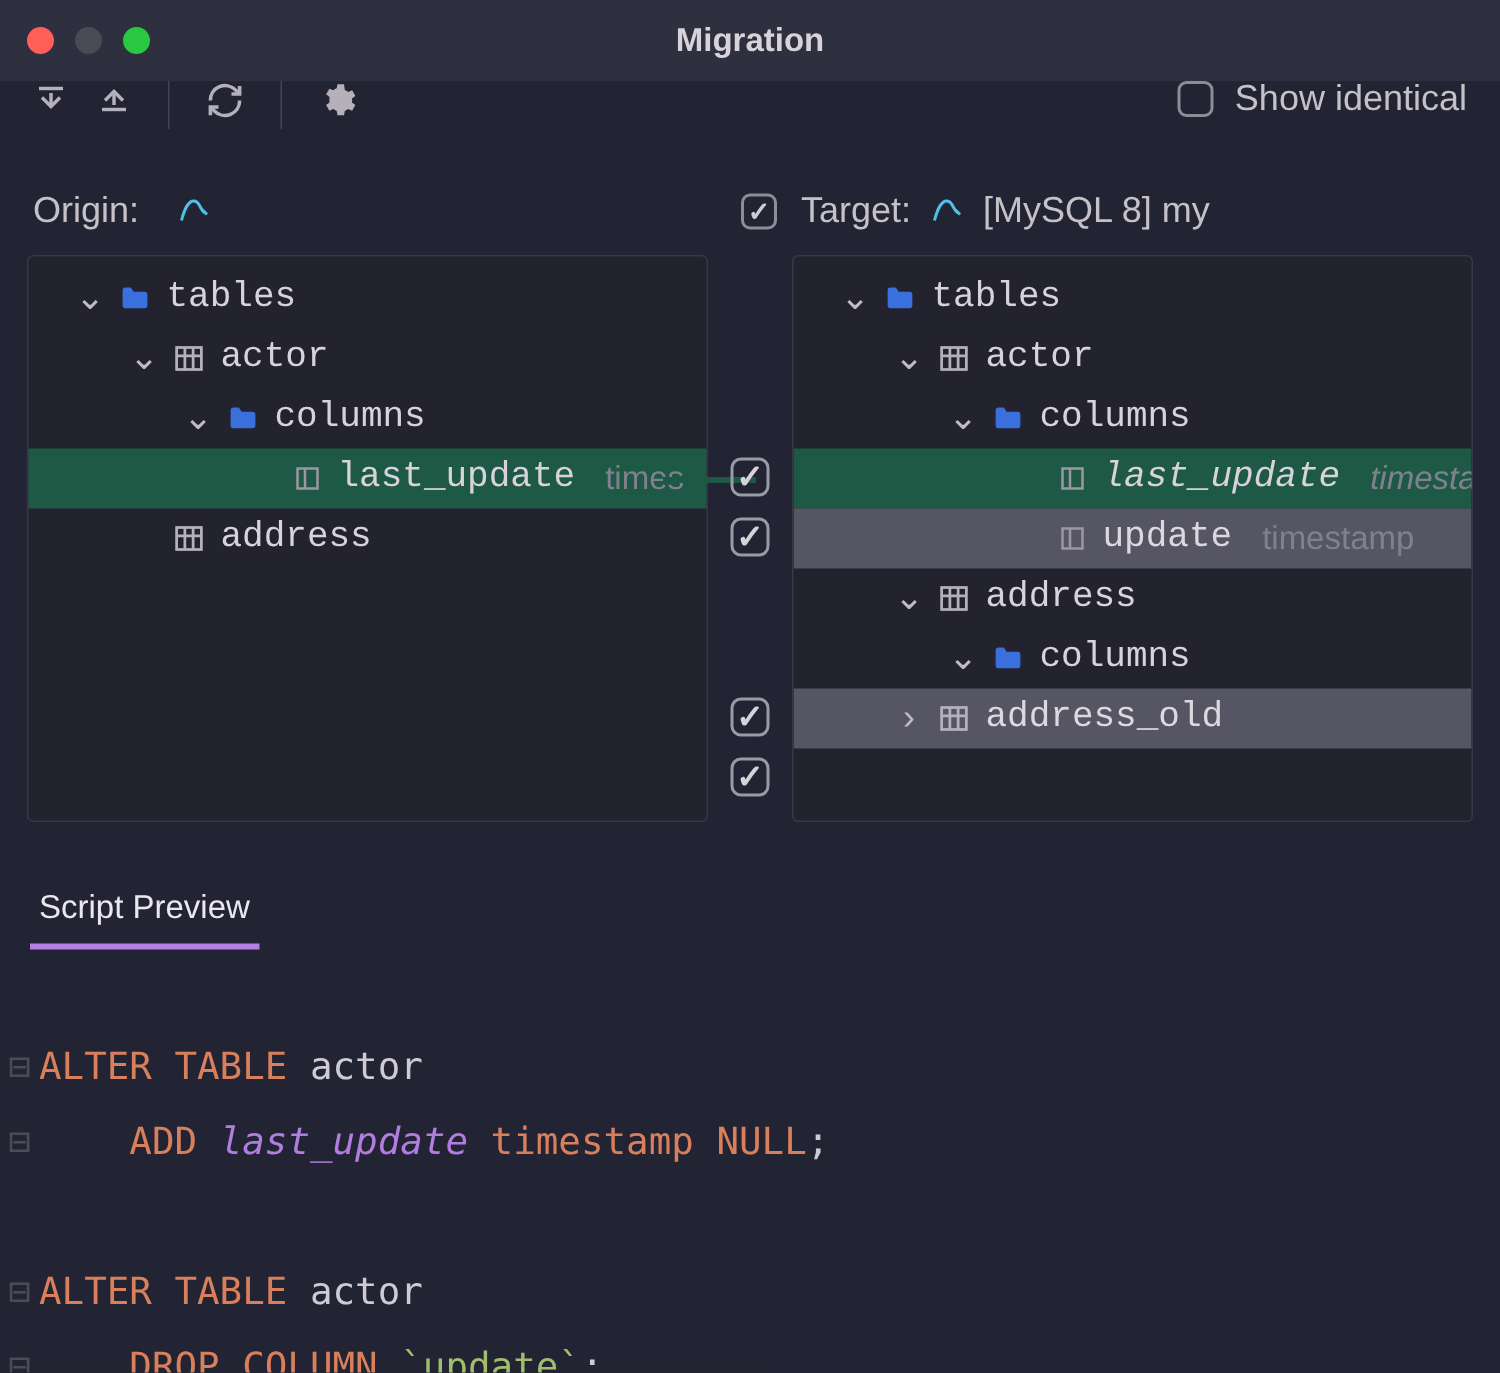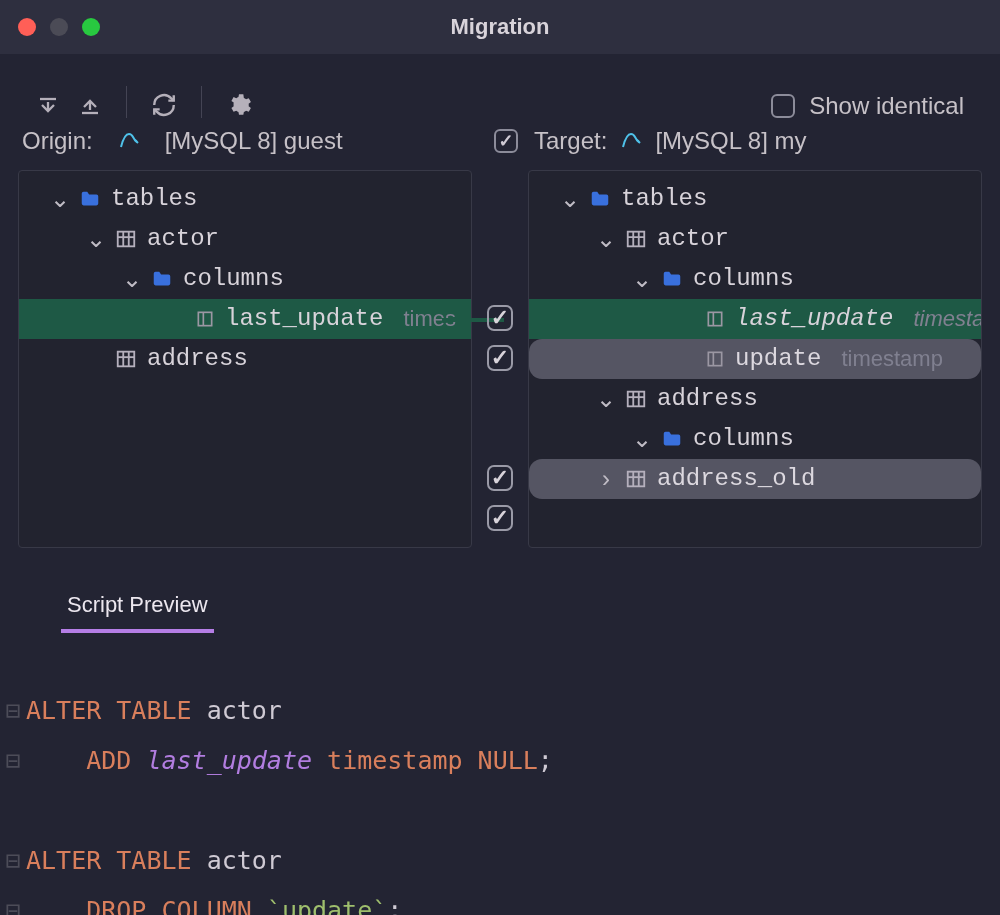--- a/index.html
+++ b/index.html
@@ -47,22 +47,22 @@
   .traffic{display:flex;gap:14px;}
   .dot{width:18px;height:18px;border-radius:50%;}
   .red{background:#ff5f57;}
   .grey{background:#4b4b56;}
   .green{background:#28c940;}
   .title{position:absolute;left:0;right:0;text-align:center;font-weight:700;color:#d8d3da;}
   
   .toolbar{
     height:64px;
     display:flex;
-    align-items:flex-end;
-    padding:0 36px;
+    align-items:flex-start;
+    padding:0 22px;
     gap:18px;
   }
   .tb-btn{display:flex;align-items:center;justify-content:center;color:#b5b0ba;cursor:pointer;}
   .tb-sep{width:1px;height:32px;background:#444454;margin:0 6px;}
   .toolbar-spacer{flex:1;}
   .checkbox{
     width:24px;height:24px;border:2px solid #8c8c9a;border-radius:6px;display:flex;align-items:center;justify-content:center;flex-shrink:0;
   }
   .checkbox.checked::after{content:'✓';font-size:18px;color:#cfcad4;font-weight:700;}
   .show-identical{display:flex;align-items:center;gap:14px;font-size:24px;}
@@ -89,40 +89,40 @@
   .tree-row{
     height:40px;display:flex;align-items:center;gap:10px;font-size:24px;white-space:nowrap;position:relative;
   }
   .tree-row .label{color:#d8d3da;font-family:Liberation Mono, monospace;}
   .tree-row .type{color:var(--text-dim);font-size:22px;margin-left:10px;}
   .indent1{padding-left:32px;}
   .indent2{padding-left:68px;}
   .indent3{padding-left:104px;}
   .indent5{padding-left:176px;}
   .row-green{background:var(--green-row);}
-  .row-grey{background:var(--grey-row);border-radius:13px;}
+  .row-grey{background:var(--grey-row);}
   .row-grey .label{color:#dcd8df;}
   .italic{font-style:italic;}
   .chev{display:inline-flex;width:18px;justify-content:center;color:#c0bcc5;}
   .ico-folder{color:var(--blue);}
   .ico-table{color:#b5b0bd;}
   .ico-col{color:#9b97a3;}
   
   .mid-strip{
     width:56px;display:flex;flex-direction:column;padding-top:8px;
   }
   .mid-row{height:40px;display:flex;align-items:center;justify-content:center;}
   .mid-chk{width:26px;height:26px;border:2px solid #9a9aa7;border-radius:7px;display:flex;align-items:center;justify-content:center;}
   .mid-chk.checked::after{content:'✓';font-weight:700;color:#d8d3da;}
   .mid-line-wrap{position:relative;height:40px;width:56px;}
   .mid-line-wrap .mid-chk{position:absolute;left:50%;top:50%;transform:translate(-50%,-50%);}
   .mid-rail{position:absolute;left:-30px;right:24px;top:50%;height:4px;background:#1e5945;}
   
   .tabs{
-    display:flex;gap:36px;padding:16px 26px 0 26px;border-bottom:0;margin-left:41px;
+    display:flex;gap:36px;padding:16px 26px 0 26px;border-bottom:0;
   }
   .tab{padding:10px 0 16px 0;font-size:22px;color:var(--text);cursor:pointer;position:relative;}
   .tab.active{color:#ece7ef;}
   .tab.active::after{content:'';position:absolute;left:-6px;right:-6px;bottom:-1px;height:4px;background:var(--accent);}
   
   .editor{
     font-family:var(--mono);
     font-size:25px;
     line-height:50px;
     padding:4px 0 0 0;
@@ -188,21 +188,20 @@
 
 <div class="pane-heads">
   <div class="pane-head left">
     <span>Origin:</span>
     <span class="db-ico">
       <svg width="24" height="24" viewBox="0 0 24 24" fill="none" stroke="currentColor" stroke-width="2">
           <path d="M4 18c2-8 5-13 8-13 2 0 3 1 4 3 1 2 2 4 4 5"></path>
           <path d="M18 11l3 3"></path>
         </svg>
     </span>
-    <span>[MySQL 8] guest</span>
   </div>
   <div style="width:56px;display:flex;justify-content:center;" class="head-chk">
     <span class="checkbox checked"></span>
   </div>
   <div class="pane-head">
     <span>Target:</span>
     <span class="db-ico">
       <svg width="24" height="24" viewBox="0 0 24 24" fill="none" stroke="currentColor" stroke-width="2">
           <path d="M4 18c2-8 5-13 8-13 2 0 3 1 4 3 1 2 2 4 4 5"></path>
           <path d="M18 11l3 3"></path>

